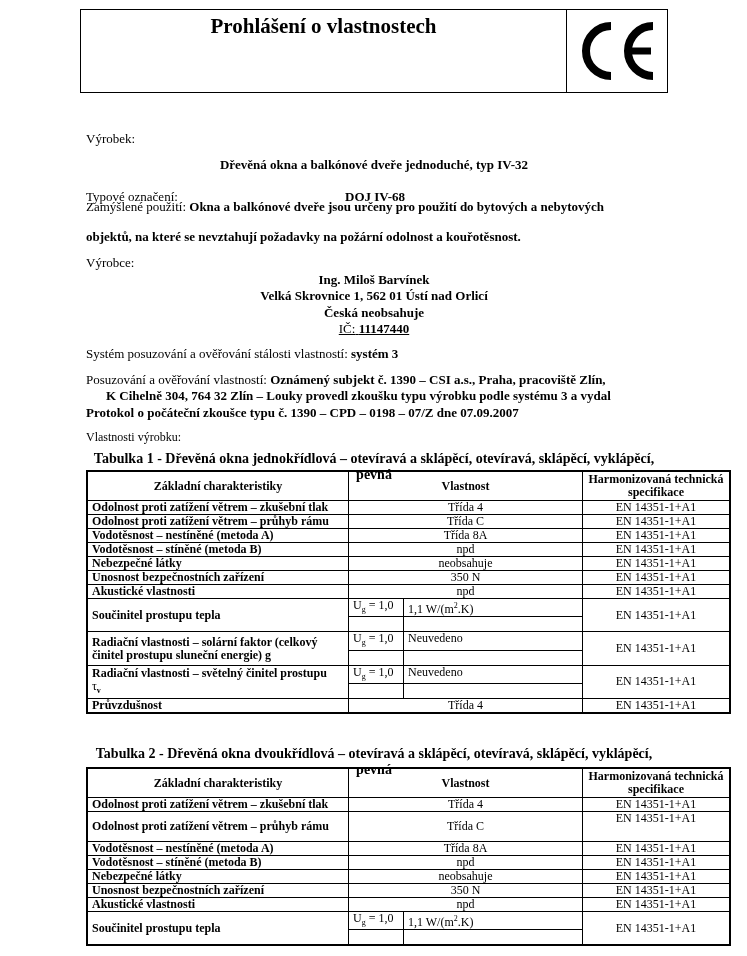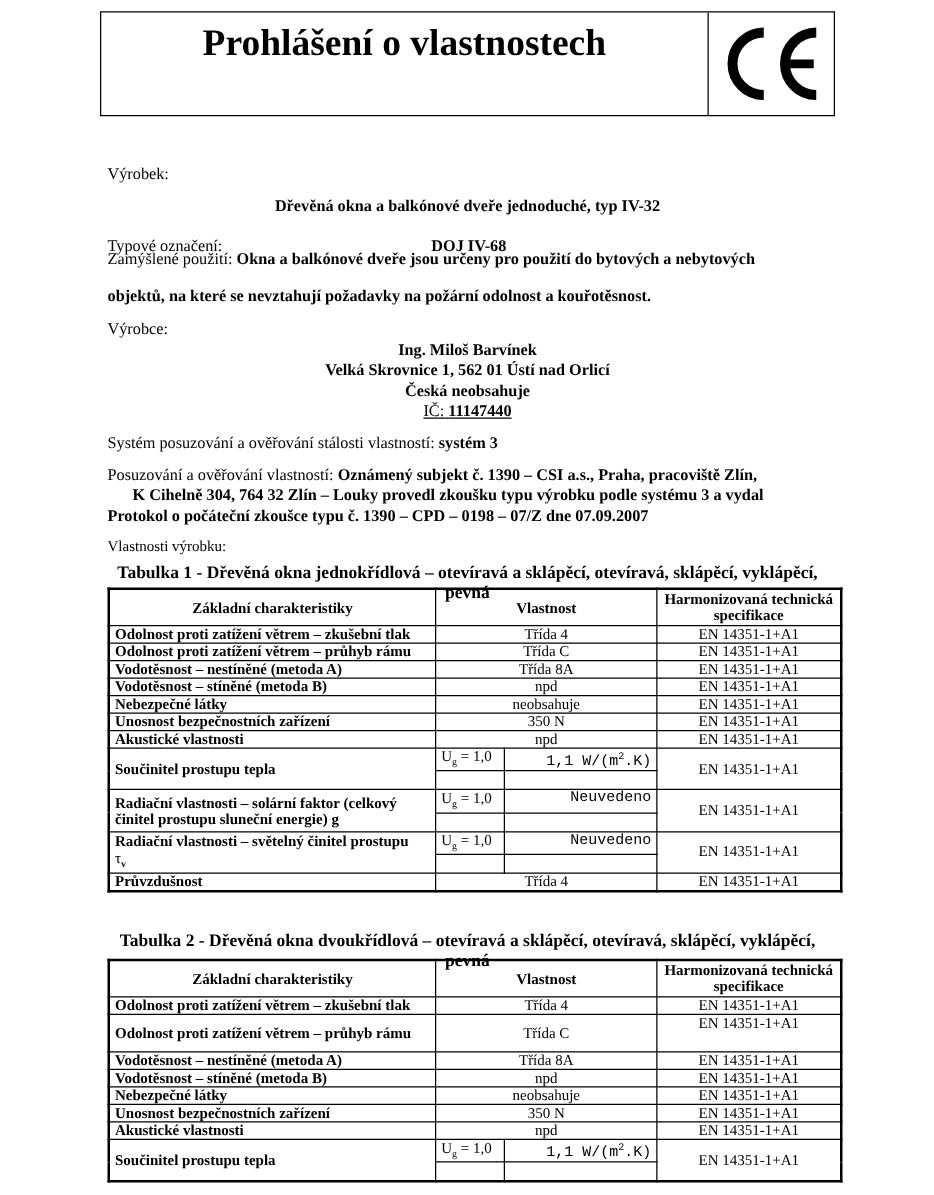--- a/index.html
+++ b/index.html
@@ -1,38 +1,38 @@
 <!DOCTYPE html>
 <html><head>
 <meta charset="utf-8">
 <style>
   html, body { margin: 0; padding: 0; background: #ffffff; }
   body { width: 747px; height: 956px; position: relative; overflow: hidden;
          font-family: "Liberation Serif", "DejaVu Serif", serif; color: #000; }
   .header { position: absolute; left: 80px; top: 9px; width: 588px; height: 84px;
             border: 1px solid #000; box-sizing: border-box; display: flex; }
   .header-title { flex: 1; border-right: 1px solid #000; text-align: center; }
-  .header-title .t1 { font-size: 30px; font-weight: bold; margin-top: 11px; line-height: 28px; }
+  .header-title .t1 { font-size: 21px; font-weight: bold; margin-top: 2px; line-height: 28px; }
   .header-title .t2 { font-size: 19px; font-weight: bold; line-height: 24px; }
   .header-ce { width: 100px; display: flex; align-items: center; justify-content: center; }
   .ce-mark { font-family: "DejaVu Sans", sans-serif; }
 
   .txt { position: absolute; font-size: 13px; line-height: 16px; }
   .b { font-weight: bold; }
   .center { text-align: center; }
 
   table.props { position: absolute; left: 86px; border-collapse: collapse;
-                width: 588px; border: 2px solid #000; font-size: 12px; padding-left: 36px; }
+                width: 645px; border: 2px solid #000; font-size: 12px; padding-left: 36px; }
   table.props td, table.props th { border: 1px solid #000; padding: 0 4px; line-height: 13px; }
   table.props th { font-weight: bold; height: 28px; }
   table.props td.name { font-weight: bold; text-align: left; width: 252px; }
   table.props td.val { text-align: center; }
   table.props td.spec { text-align: center; width: 138px; }
   table.props td.ug { width: 46px; text-align: left; vertical-align: top; }
-  table.props td.ugv { text-align: right; vertical-align: top; font-family: Liberation Mono, monospace; }
+  table.props td.ugv { text-align: left; vertical-align: top; }
   table.props td.empty { height: 14px; }
   .caption { position: absolute; left: 80px; width: 588px; text-align: center;
              font-size: 14px; font-weight: bold; }
   sub, sup { font-size: 8px; }
 </style>
 </head>
 <body>
 
 <div class="header">
   <div class="header-title">

